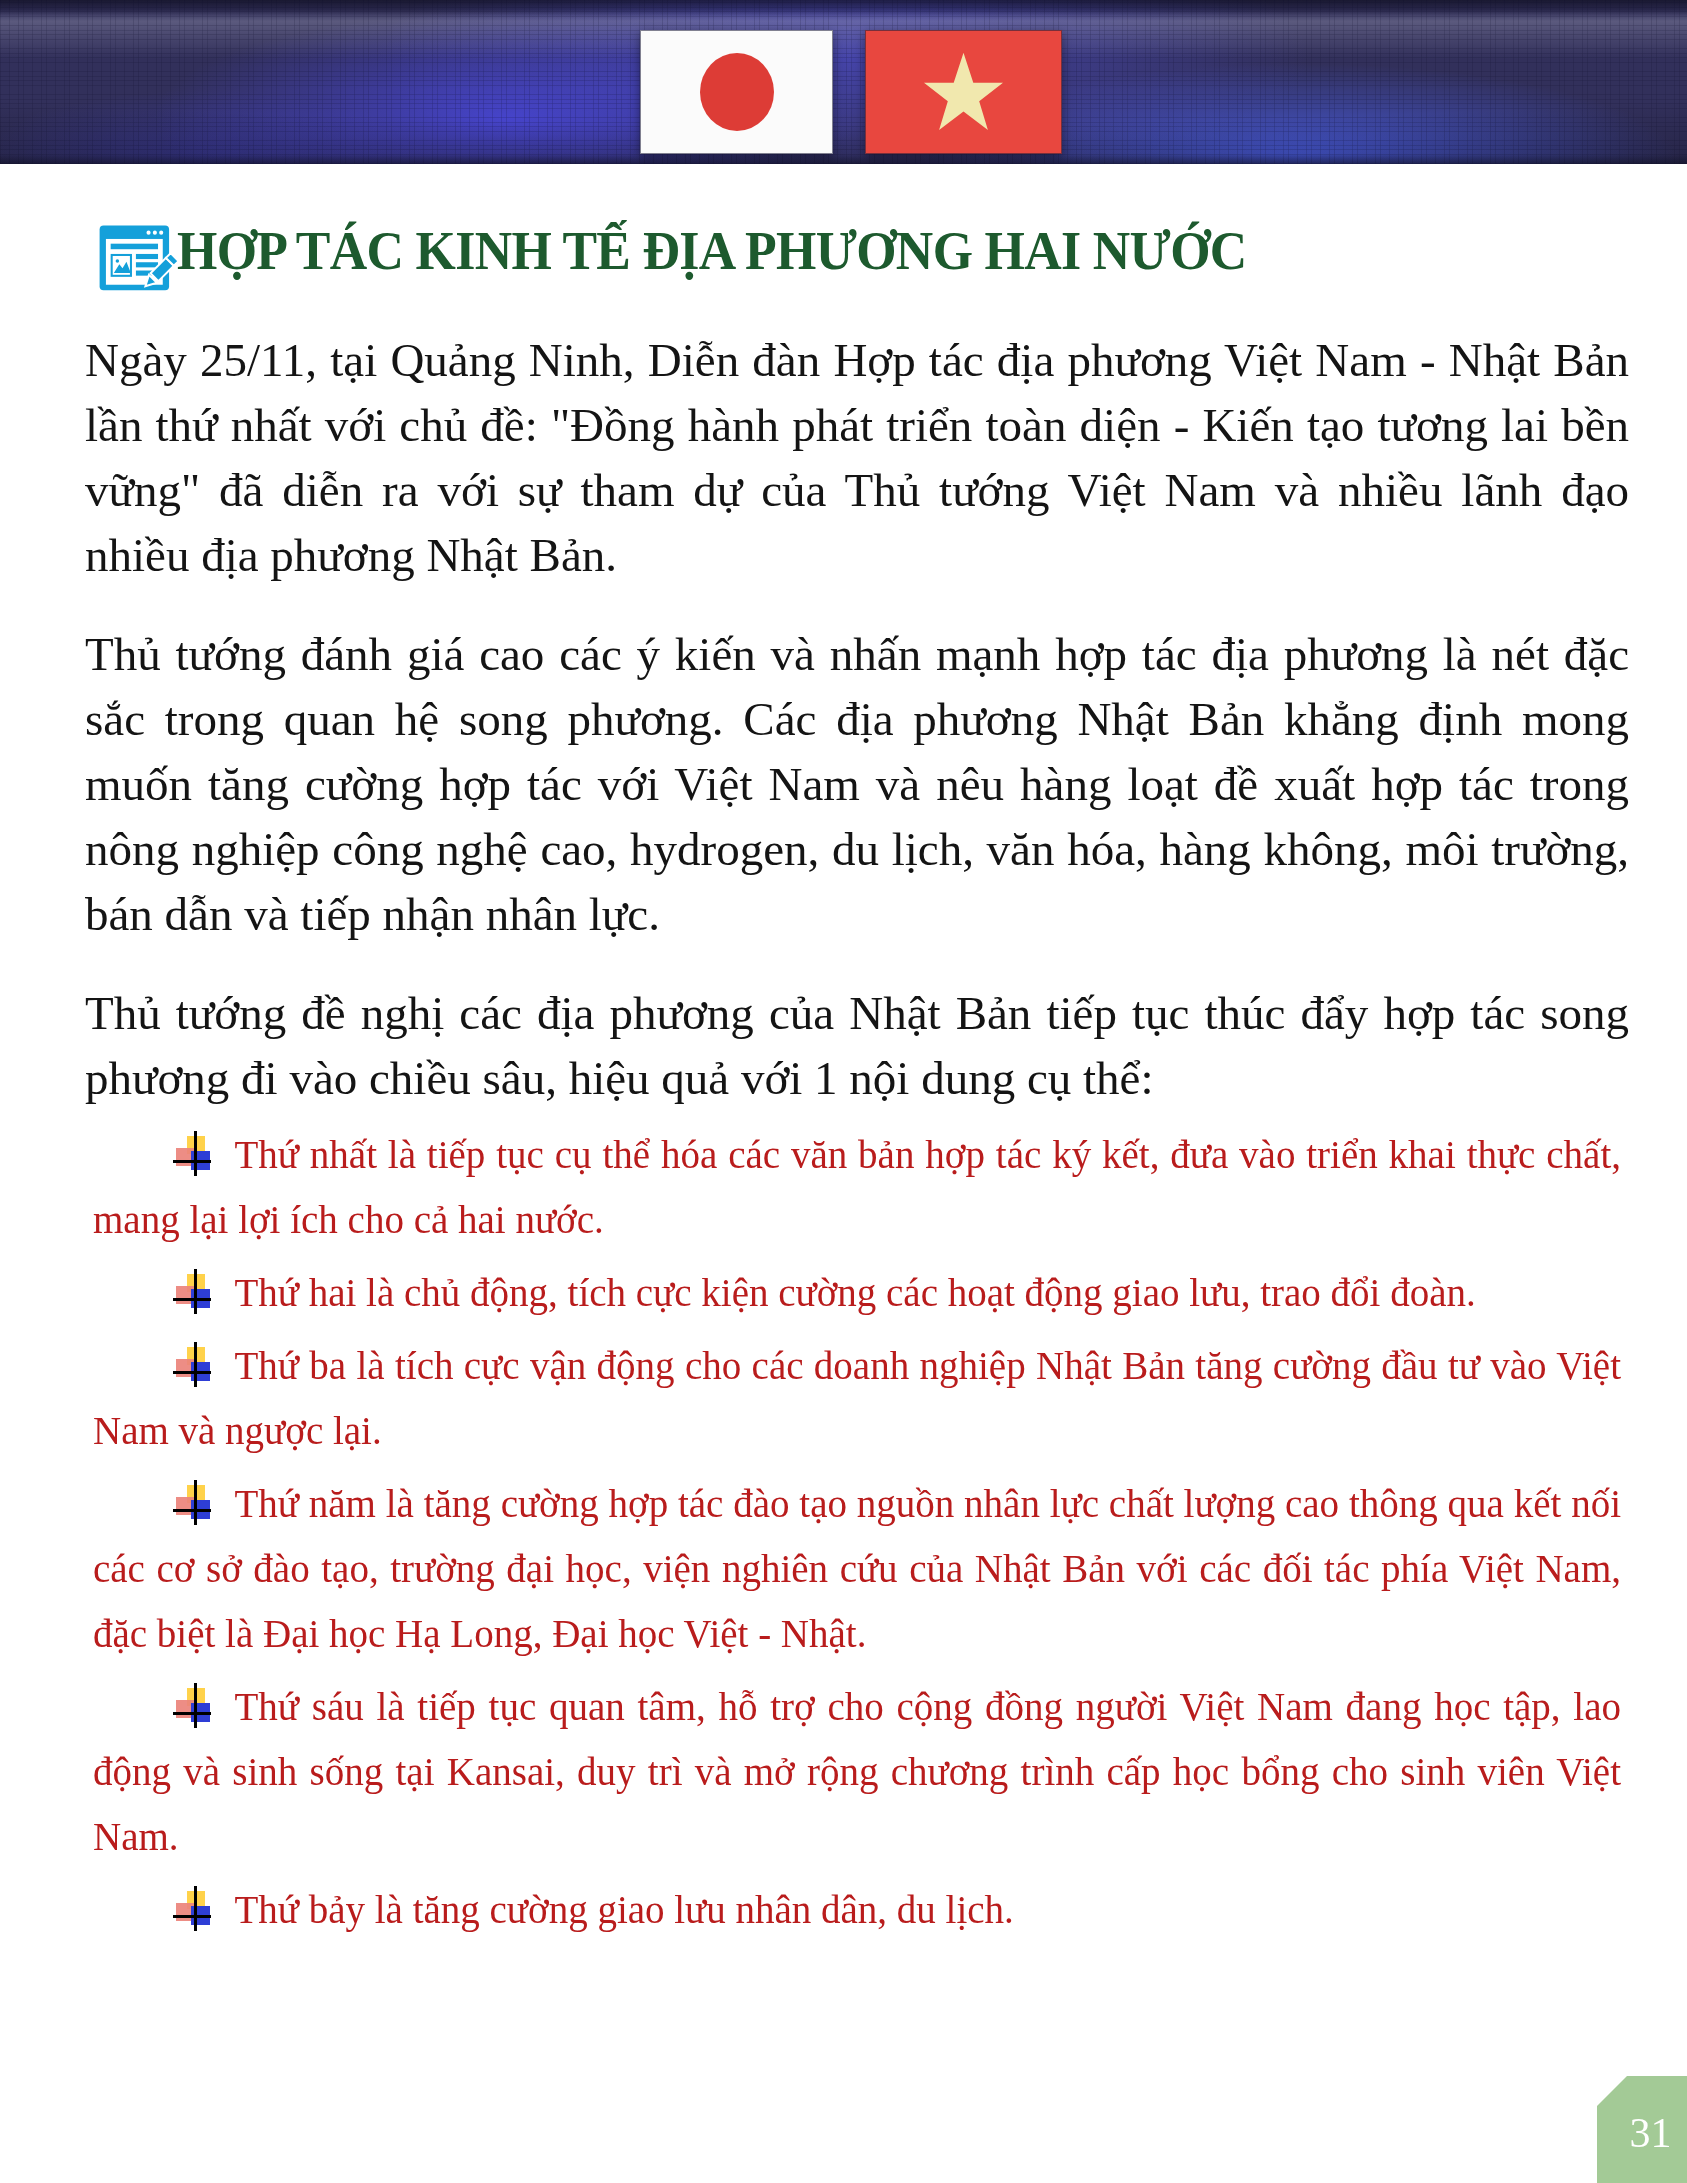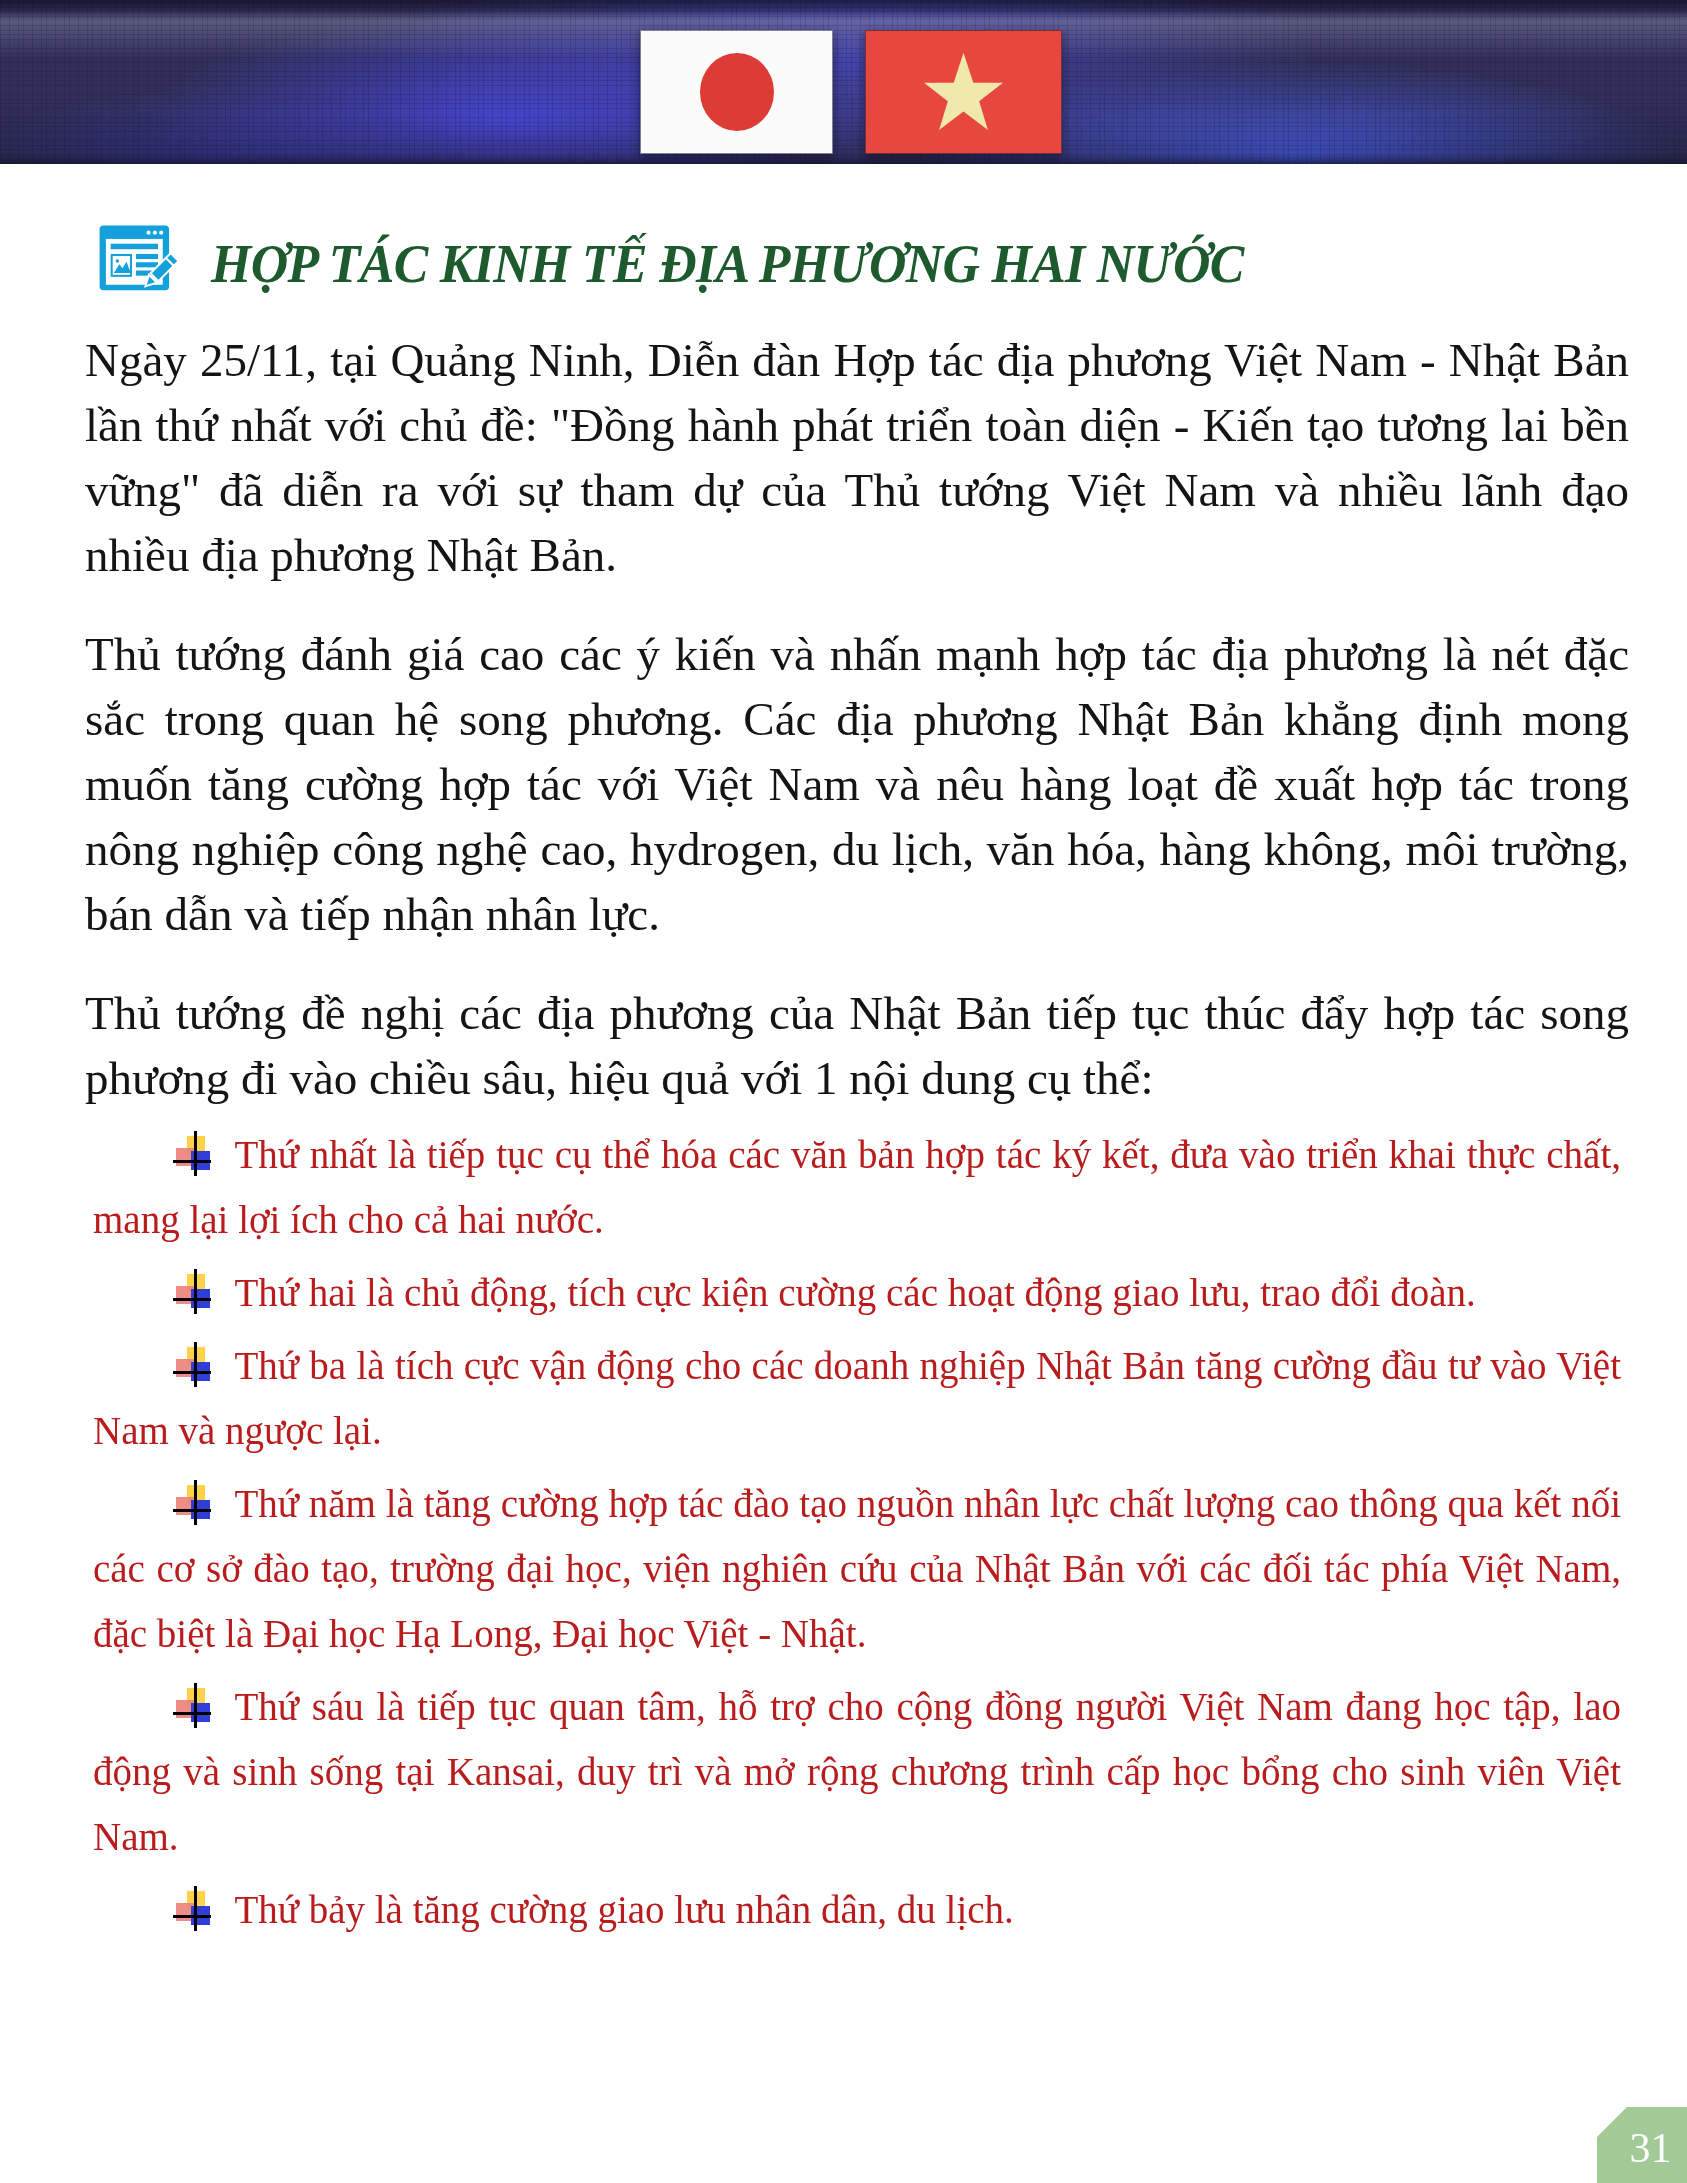--- a/index.html
+++ b/index.html
@@ -35,21 +35,21 @@
   .flag{position:absolute;top:30px;height:124px;box-shadow:0 3.3px 10.6px rgba(0,0,0,.45);
         border:1.3px solid rgba(28,28,56,.55);box-sizing:border-box;}
   .flag-japan{left:640px;width:193px;background:#fbfbfb;display:flex;align-items:center;justify-content:center;}
   .japan-sun{width:74px;height:78px;border-radius:50%;background:#dd3c36;}
   .flag-vietnam{left:865px;width:197px;background:#e8473f;display:flex;align-items:center;justify-content:center;}
   .viet-star{width:83px;height:83px;display:block;}
 
   
   .content{position:absolute;left:85px;top:164px;width:1544px;}
 
-  .title-row{margin-top:56px;display:flex;align-items:flex-end;gap:34px;margin-left:13.2px;font-style:italic;}
+  .title-row{margin-top:56px;display:flex;align-items:flex-start;margin-left:13.2px;}
   .news-icon{width:79px;height:75px;flex:0 0 auto;}
   .page-title{
     margin:0;font-size:54px;font-weight:bold;color:#1d5a2e;
     letter-spacing:-0.7px;white-space:nowrap;transform:scaleX(.96);transform-origin:left center;
   }
 
   .para{
     font-size:47px;line-height:65px;color:#141414;text-align:justify;
     margin:34px 0 0 0;
   }
@@ -65,21 +65,21 @@
     vertical-align:-4px;margin-right:22.5px;text-indent:0;
   }
   .bullet .sq-y{position:absolute;left:9.3px;top:-2px;width:18px;height:18px;background:#ffd24a;}
   .bullet .sq-r{position:absolute;left:-2px;top:10px;width:18px;height:18px;background:#ec837b;opacity:.92;}
   .bullet .sq-b{position:absolute;left:12.6px;top:13.2px;width:19px;height:19px;background:#2e3ed6;}
   .bullet .bar-v{position:absolute;left:16px;top:-6.6px;width:3.3px;height:45px;background:#000;}
   .bullet .bar-h{position:absolute;left:-5.3px;top:22px;width:38px;height:3.3px;background:#000;}
 
   
   .page-badge{
-    position:absolute;right:0;bottom:0;width:90px;height:76px;background:#a3ca96;
+    position:absolute;right:0;bottom:0;width:90px;height:107px;background:#a3ca96;
     clip-path:polygon(30px 0, 100% 0, 100% 100%, 0 100%, 0 30px);
     display:flex;align-items:center;justify-content:center;
   }
   .page-badge span{
     color:#ffffff;font-size:42px;font-family:"Liberation Serif", serif;
     padding-left:17px;padding-top:6.6px;
   }
 </style>
 </head>
 <body>

